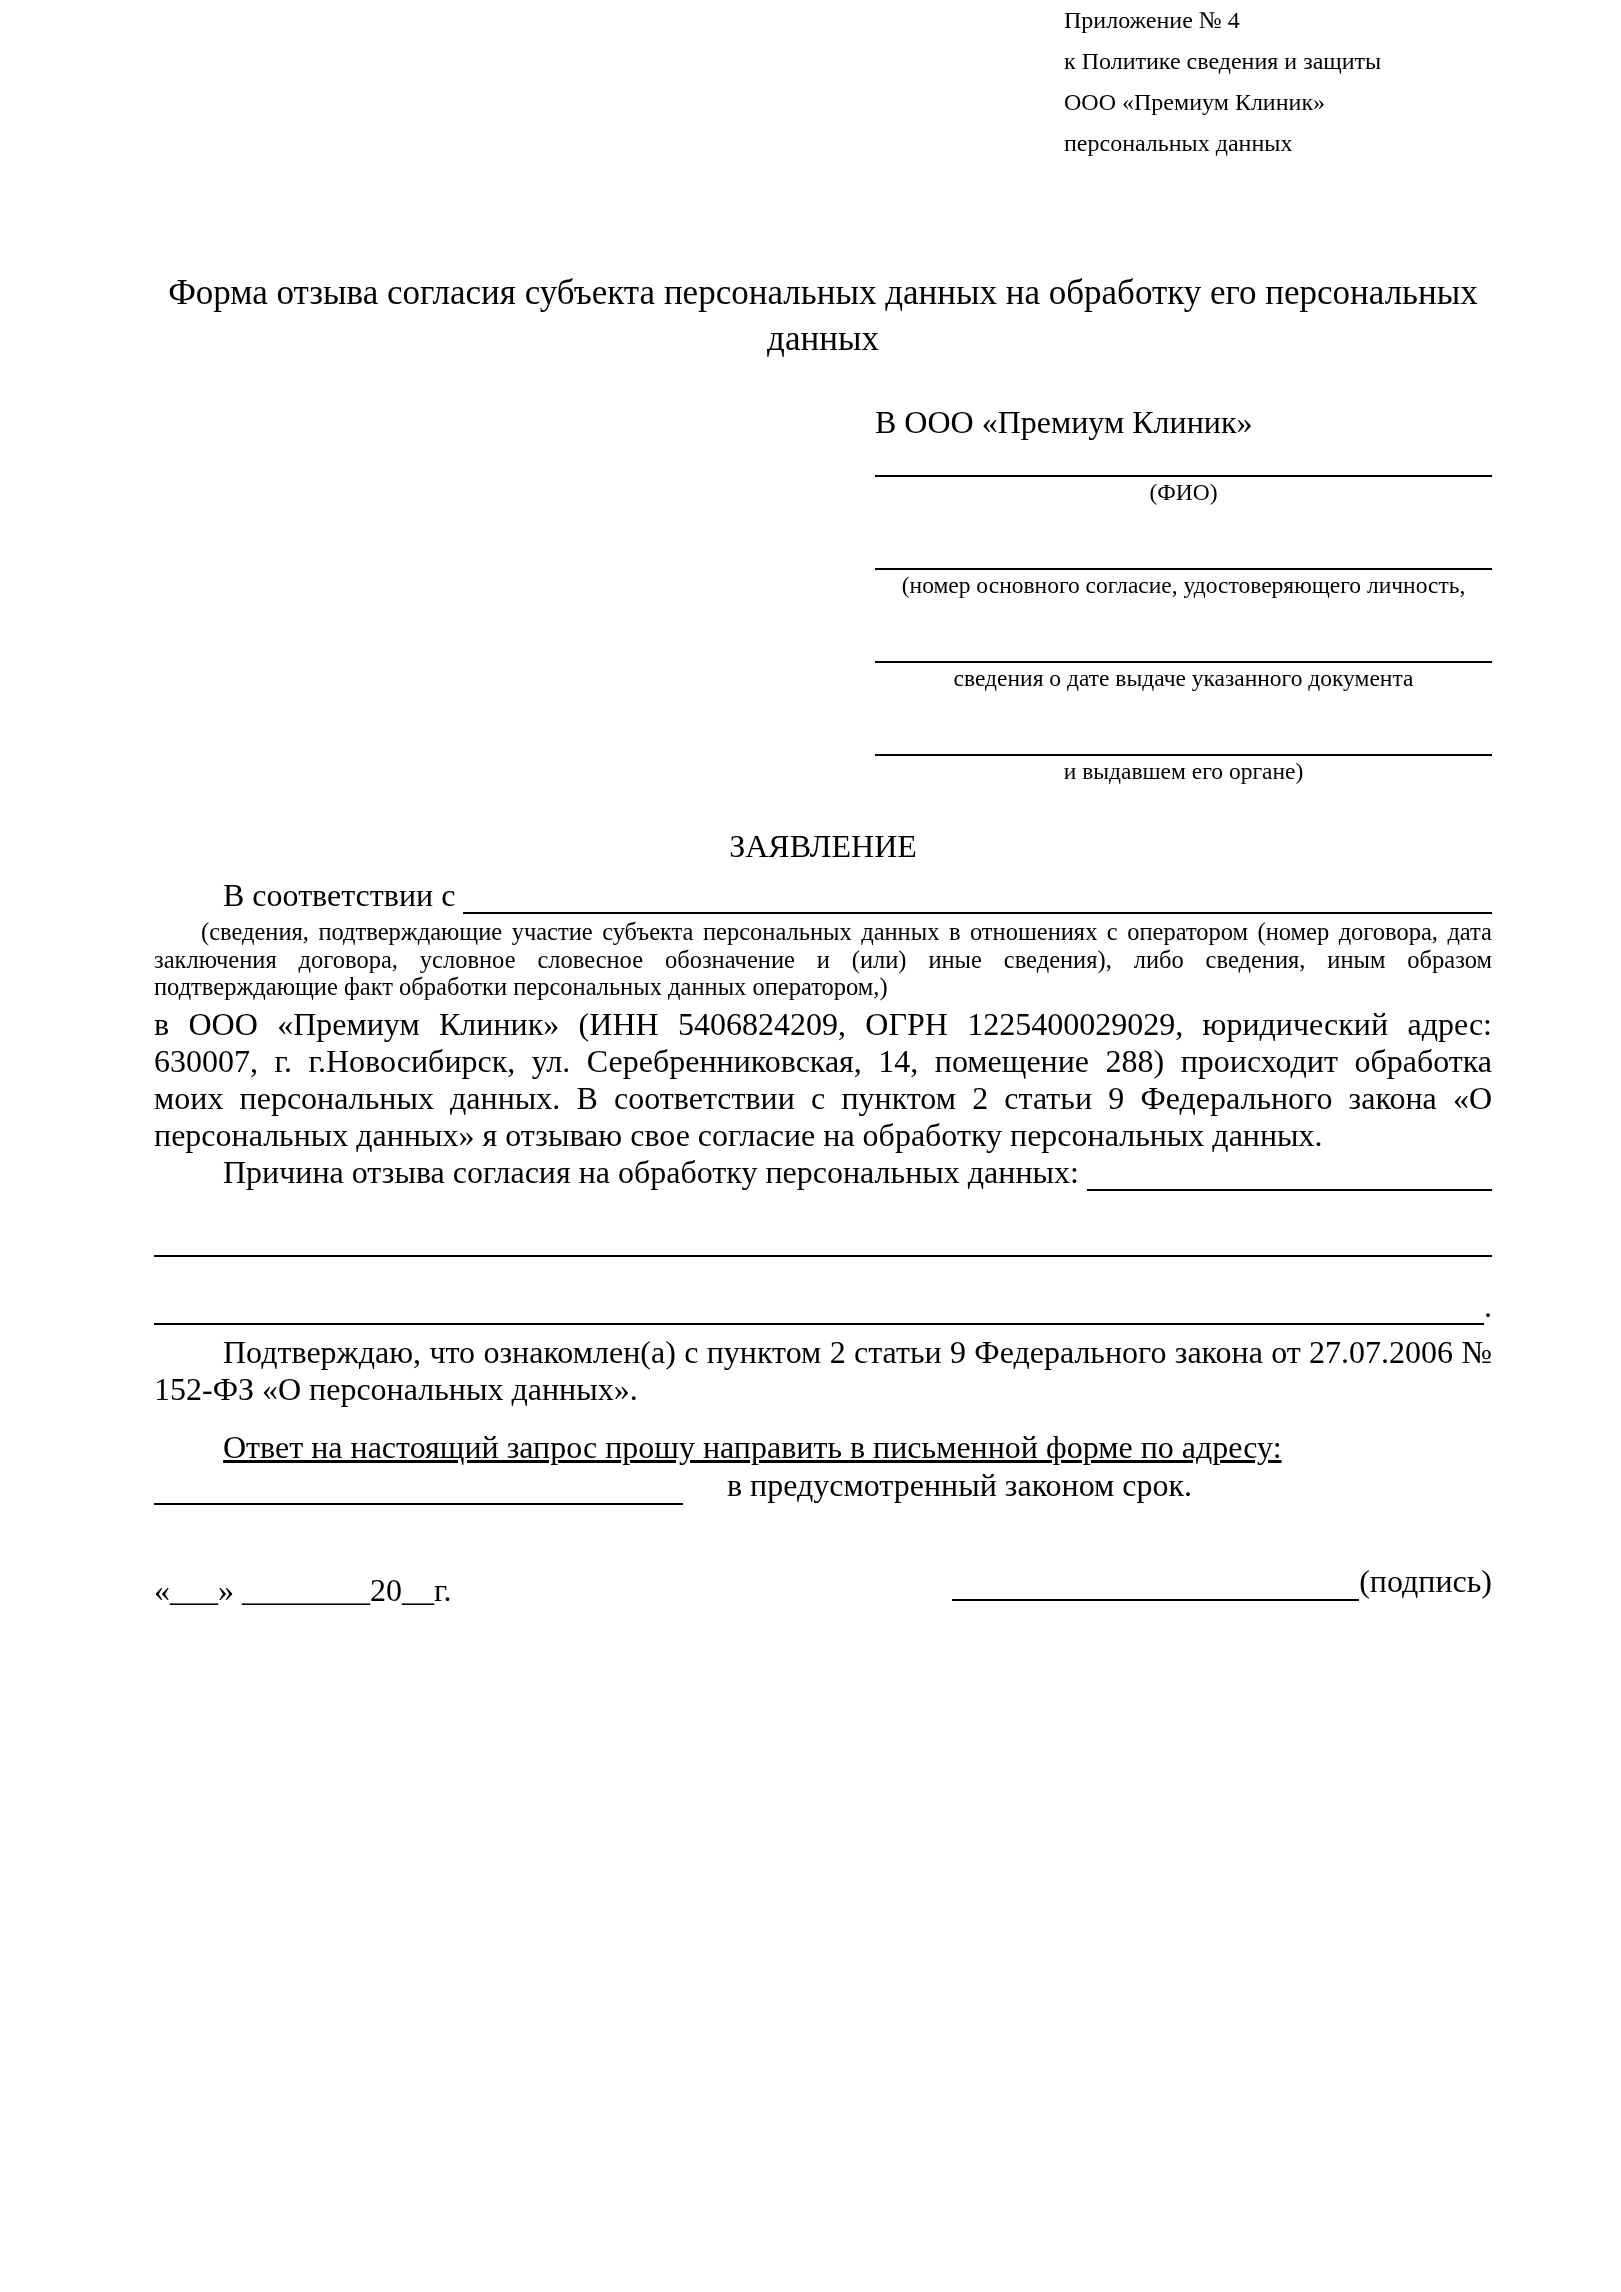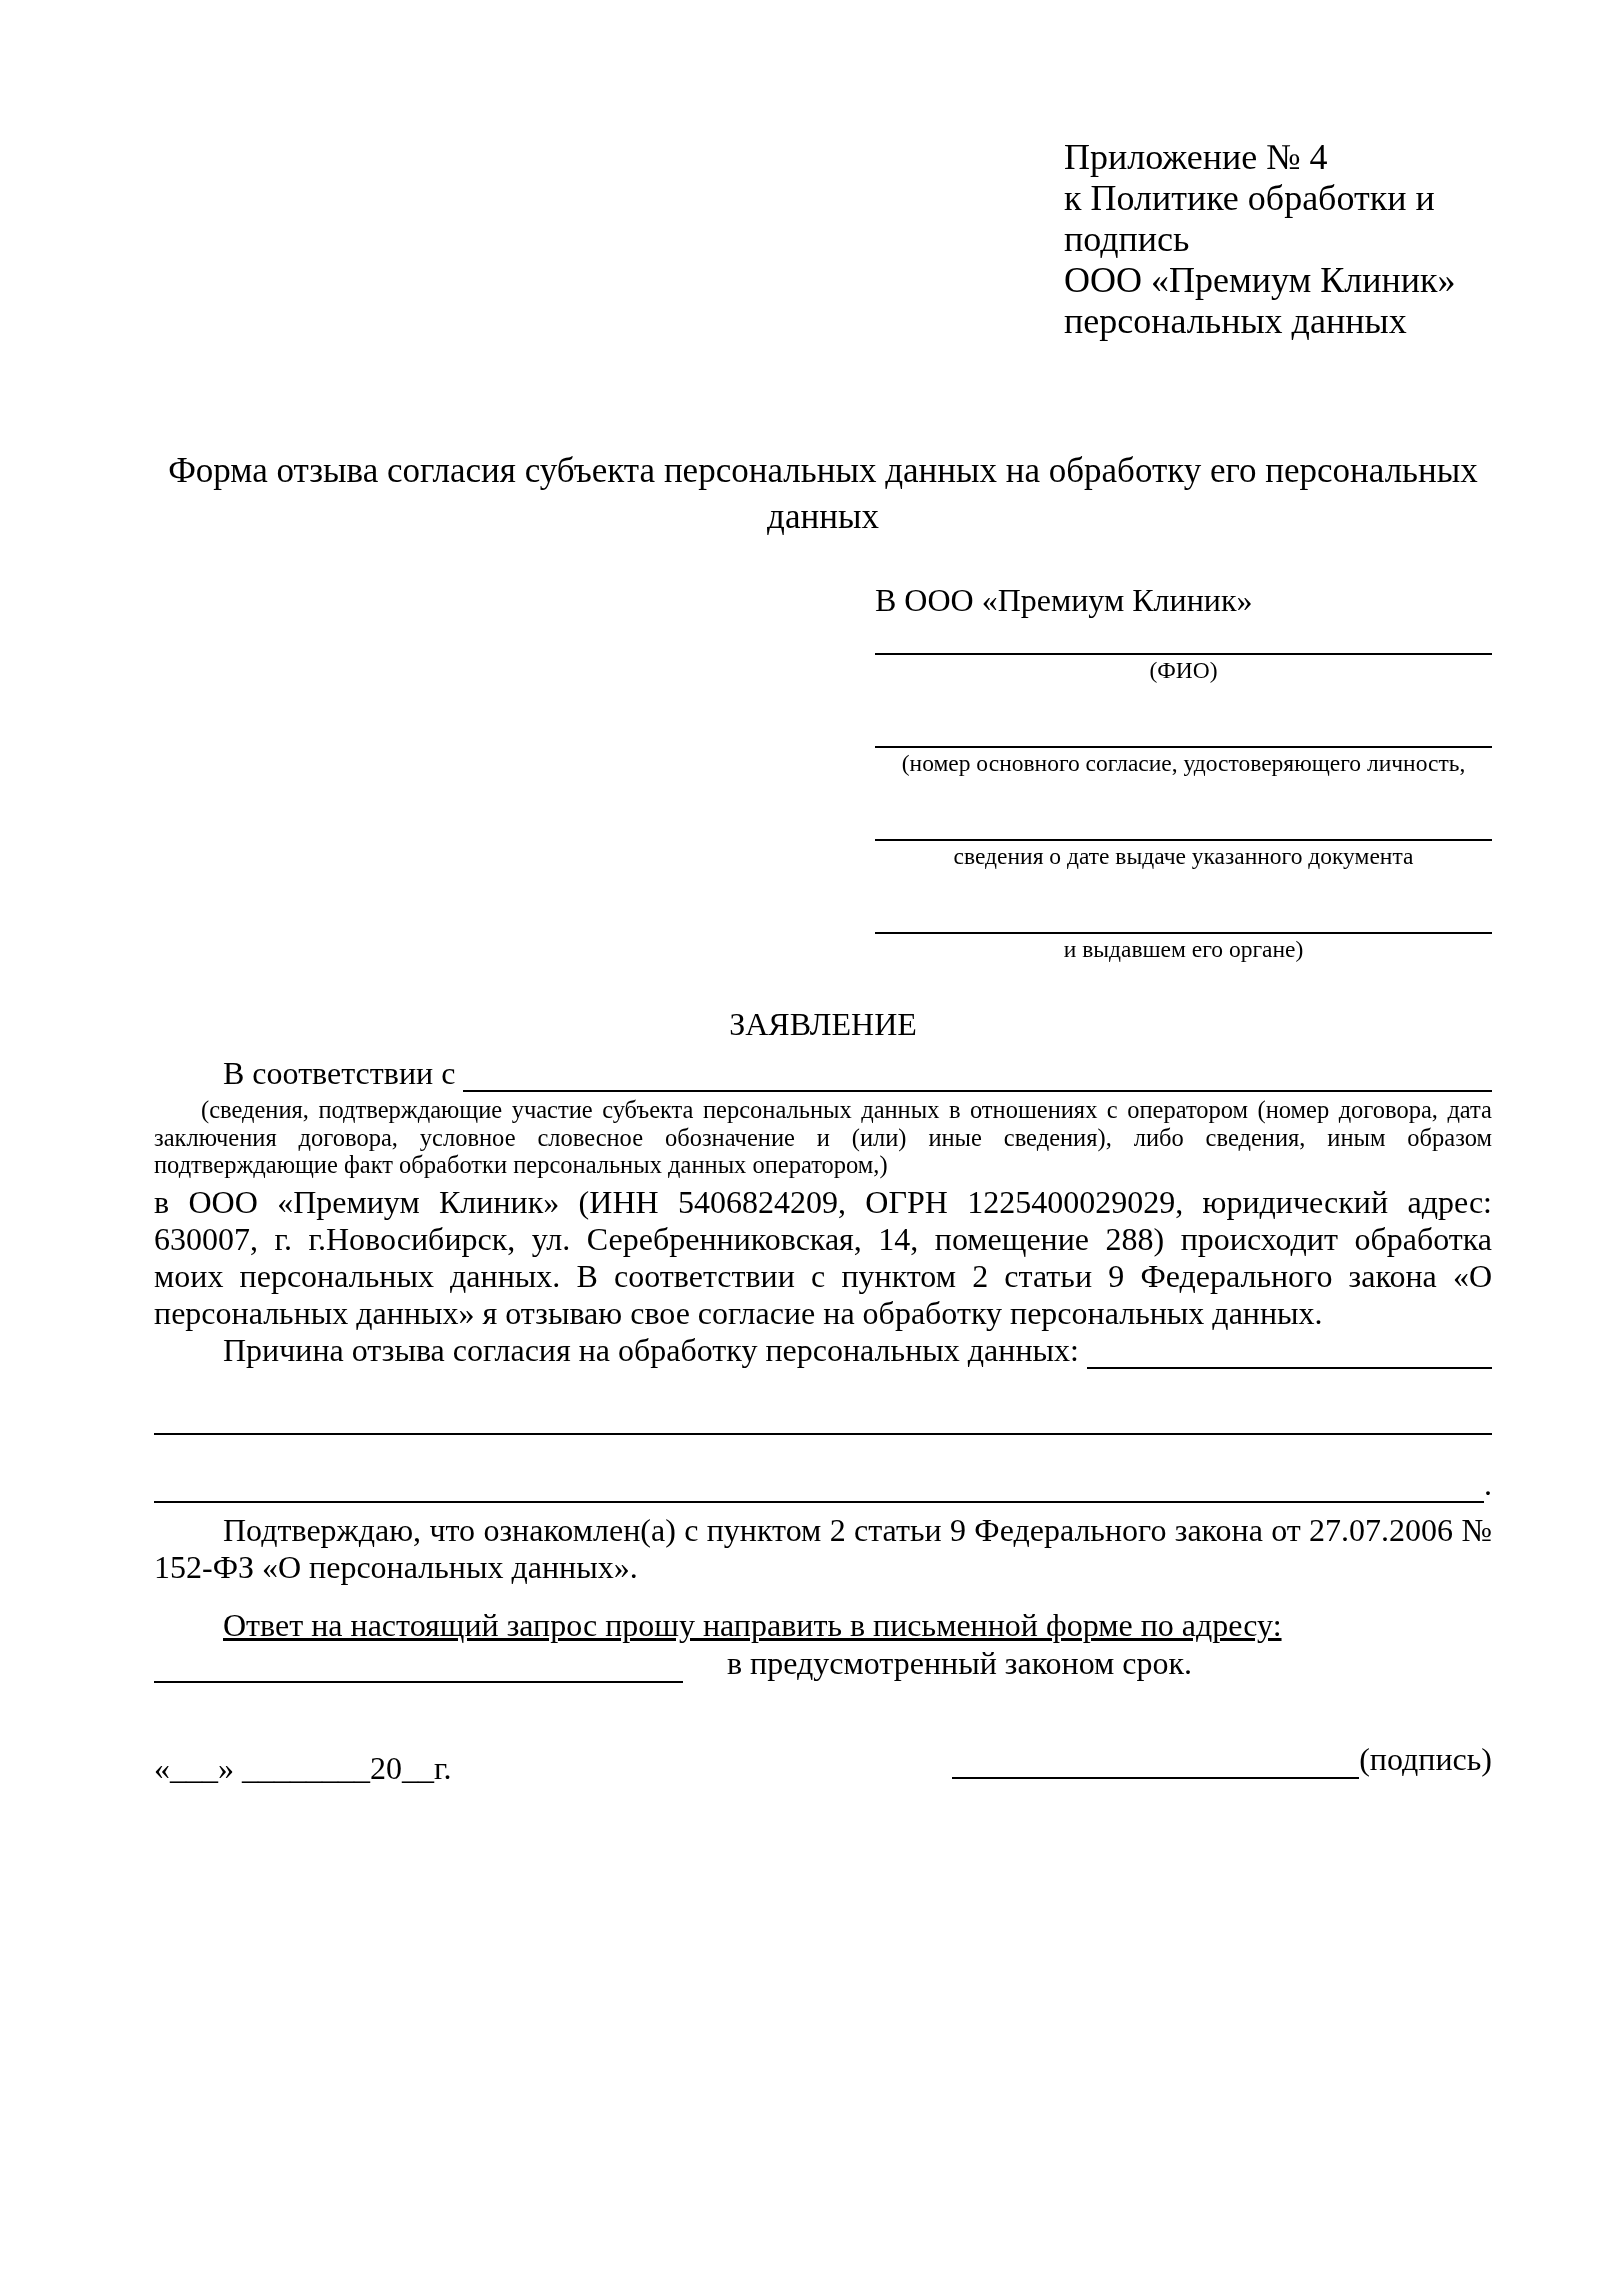--- a/index.html
+++ b/index.html
@@ -10,23 +10,22 @@
   }
   .page {
     position: relative;
     width: 1621px;
     height: 2293px;
     background: #ffffff;
     padding: 0 129px 0 154px;
     overflow: hidden;
   }
   .appendix {
-    margin-top: 137px;
     margin-left: 910px;
-    font-size: 36px;
+    font-size: 24px;
     line-height: 41px;
   }
   .doc-title {
     margin-top: 106px;
     text-align: center;
     font-weight: normal;
     font-size: 35px;
     line-height: 46px;
   }
   .addressee {
@@ -128,21 +127,21 @@
     height: 33px;
   }
 </style>
 </head>
 <body>
 
 <div class="page">
 
   <div class="appendix">
     <div>Приложение № 4</div>
-    <div>к Политике обработки и подпись</div>
+    <div>к Политике сведения и защиты</div>
     <div>ООО «Премиум Клиник»</div>
     <div>персональных данных</div>
   </div>
 
   <div class="doc-title">Форма отзыва согласия субъекта персональных данных на обработку его персональных данных</div>
 
   <div class="addressee">
     <div>В ООО «Премиум Клиник»</div>
 
     <div class="field-line first"></div>

